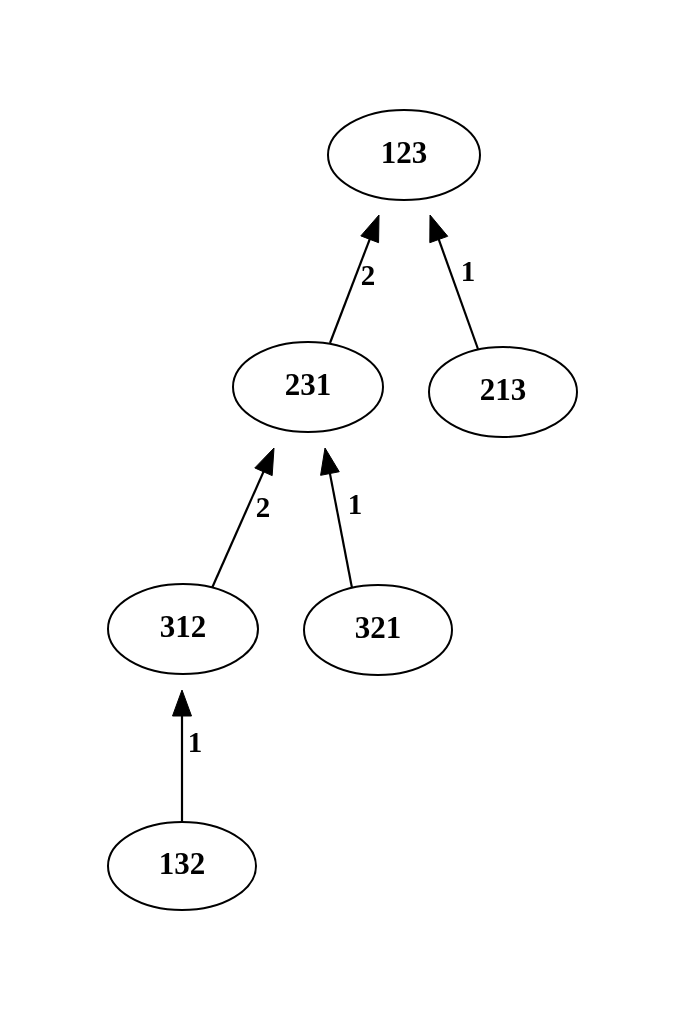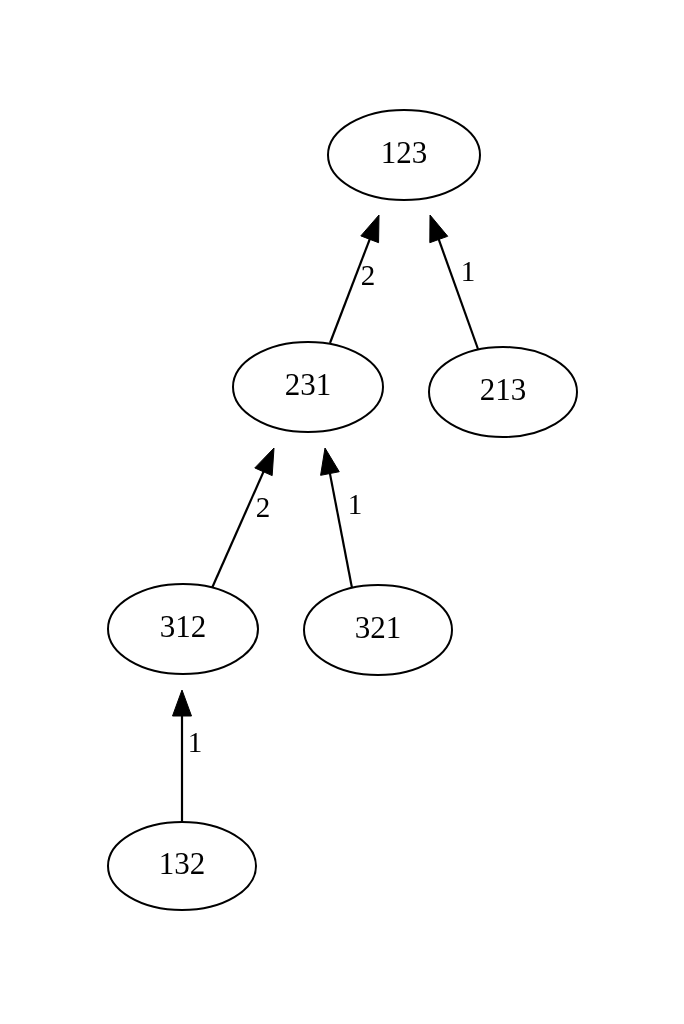--- a/index.html
+++ b/index.html
@@ -7,20 +7,21 @@
     padding: 0;
     background: #ffffff;
   }
   #canvas {
     position: relative;
     width: 684px;
     height: 1024px;
     background: #ffffff;
     overflow: hidden;
     font-family: "Liberation Serif", "DejaVu Serif", serif;
+    font-weight: bold;
   }
   #graph-svg {
     position: absolute;
     top: 0;
     left: 0;
     width: 684px;
     height: 1024px;
     display: block;
   }
   .node-ellipse {

